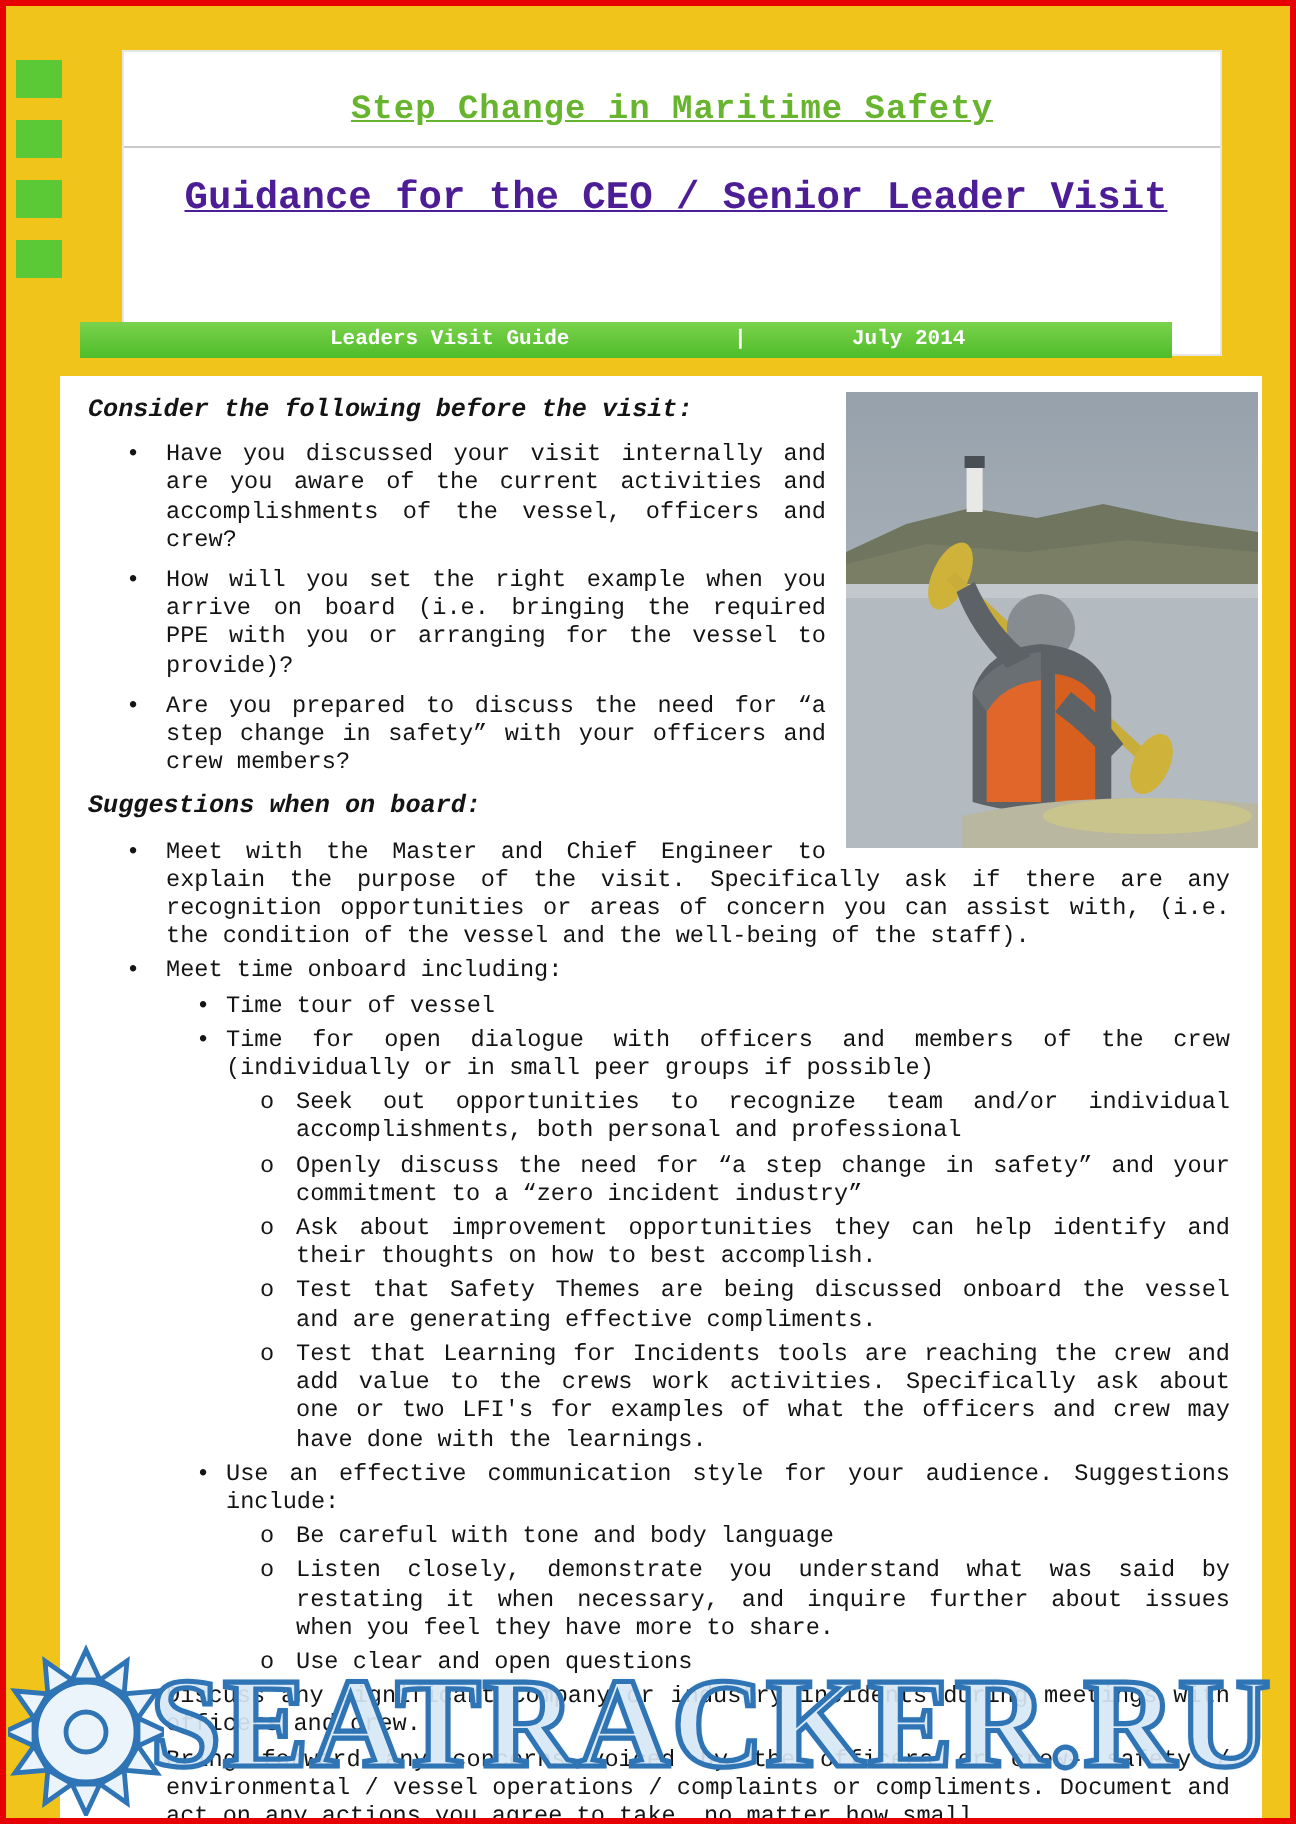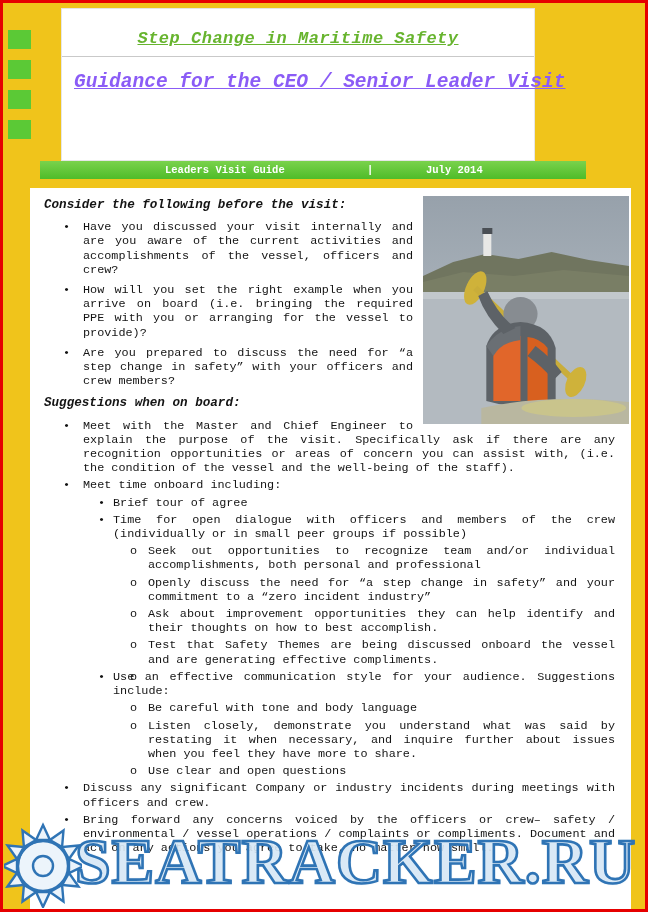--- a/index.html
+++ b/index.html
@@ -5,30 +5,30 @@
   html,body { margin:0; padding:0; background:#888; }
   .page {
     position:relative; width:648px; height:912px; margin:0 auto;
     background:#F0C41B; border:3px solid #E60000; box-sizing:border-box;
     overflow:hidden; font-family:"Liberation Mono","DejaVu Sans Mono",monospace;
   }
   .deco-square { position:absolute; left:5px; width:23px; height:19px; background:#5BC936; }
   .sq1{top:27px;} .sq2{top:57px;} .sq3{top:87px;} .sq4{top:117px;}
 
   .header-box {
-    position:absolute; left:59px; top:6px; width:472px; height:151px;
-    background:#ffffff; box-shadow:0 0 0 1px #e6e6e6;font-style:italic;
+    position:absolute; left:59px; top:23px; width:548px; height:151px;
+    background:#ffffff; box-shadow:0 0 0 1px #e6e6e6;
   }
   .supertitle-wrap { border-bottom:1px solid #c9c9c9; padding:20px 0 8px 0; text-align:center; }
   .supertitle {
     color:#67B42E; font-weight:bold; font-size:17px; text-decoration:underline; letter-spacing:0.5px;
   }
   .main-title {
-    color:#8b5cf6; font-weight:bold; font-size:19.5px; text-decoration:underline;
-    margin:14px 8px 0 12px; letter-spacing:0px; white-space:nowrap;
+    color:#4c1d95; font-weight:bold; font-size:19.5px; text-decoration:underline;
+    margin:14px 8px 0 12px; letter-spacing:0px; white-space:nowrap;text-align:center;
   }
 
   .title-bar {
     position:absolute; left:37px; top:158px; width:546px; height:18px;
     background:linear-gradient(#7AD24C, #4FBC29);
   }
   .title-bar span { position:absolute; top:3px; color:#ffffff; font-weight:bold; font-size:10.5px; white-space:nowrap; }
   .bar-left { left:125px;text-align:center; }
   .bar-sep  { left:327px; }
   .bar-right{ left:386px; }
@@ -122,27 +122,27 @@
       <div class="li l1"><span class="mk">•</span><span>Have you discussed your visit internally and are you aware of the current activities and accomplishments of the vessel, officers and crew?</span></div>
       <div class="li l1"><span class="mk">•</span><span>How will you set the right example when you arrive on board (i.e. bringing the required PPE with you or arranging for the vessel to provide)?</span></div>
       <div class="li l1"><span class="mk">•</span><span>Are you prepared to discuss the need for “a step change in safety” with your officers and crew members?</span></div>
     </div>
 
     <div class="section-heading second">Suggestions when on board:</div>
 
     <div class="sec2">
       <div class="li l1"><span class="mk">•</span><span>Meet with the Master and Chief Engineer to explain the purpose of the visit. Specifically ask if there are any recognition opportunities or areas of concern you can assist with, (i.e. the condition of the vessel and the well-being of the staff).</span></div>
       <div class="li l1"><span class="mk">•</span><span>Meet time onboard including:</span></div>
-      <div class="li l2"><span class="mk">•</span><span>Brief tour of agree</span></div>
+      <div class="li l2"><span class="mk">•</span><span>Time tour of vessel</span></div>
       <div class="li l2"><span class="mk">•</span><span>Time for open dialogue with officers and members of the crew (individually or in small peer groups if possible)</span></div>
       <div class="li l3"><span class="mk">o</span><span>Seek out opportunities to recognize team and/or individual accomplishments, both personal and professional</span></div>
       <div class="li l3"><span class="mk">o</span><span>Openly discuss the need for “a step change in safety” and your commitment to a “zero incident industry”</span></div>
       <div class="li l3"><span class="mk">o</span><span>Ask about improvement opportunities they can help identify and their thoughts on how to best accomplish.</span></div>
       <div class="li l3"><span class="mk">o</span><span>Test that Safety Themes are being discussed onboard the vessel and are generating effective compliments.</span></div>
-      <div class="li l3"><span class="mk">o</span></div>
+      <div class="li l3"><span class="mk">o</span><span>Test that Learning for Incidents tools are reaching the crew and add value to the crews work activities.  Specifically ask about one or two LFI's for examples of what the officers and crew may have done with the learnings.</span></div>
       <div class="li l2"><span class="mk">•</span><span>Use an effective communication style for your audience.  Suggestions include:</span></div>
       <div class="li l3"><span class="mk">o</span><span>Be careful with tone and body language</span></div>
       <div class="li l3"><span class="mk">o</span><span>Listen closely, demonstrate you understand what was said by restating it when necessary, and inquire further about issues when you feel they have more to share.</span></div>
       <div class="li l3"><span class="mk">o</span><span>Use clear and open questions</span></div>
       <div class="li l1"><span class="mk">•</span><span>Discuss any significant Company or industry incidents during meetings with officers and crew.</span></div>
       <div class="li l1"><span class="mk">•</span><span>Bring forward any concerns voiced by the officers or crew– safety / environmental / vessel operations / complaints or compliments.  Document and act on any actions you agree to take, no matter how small.</span></div>
     </div>
 
   </div>
 

